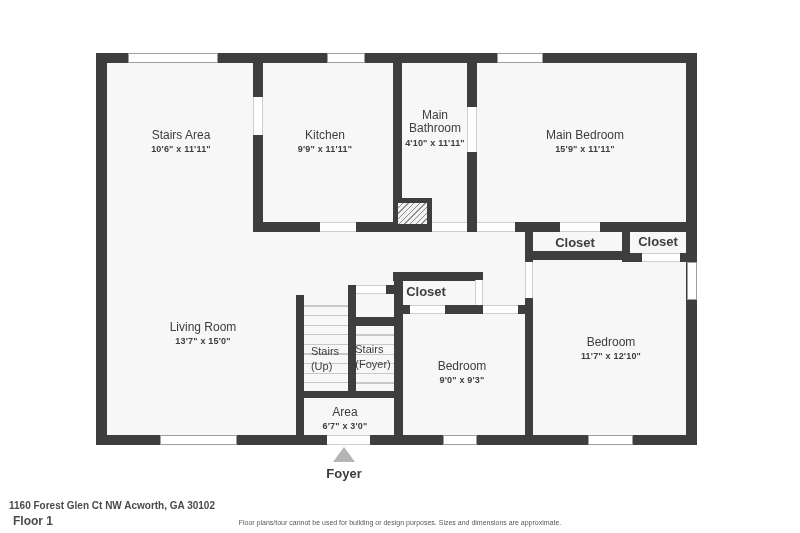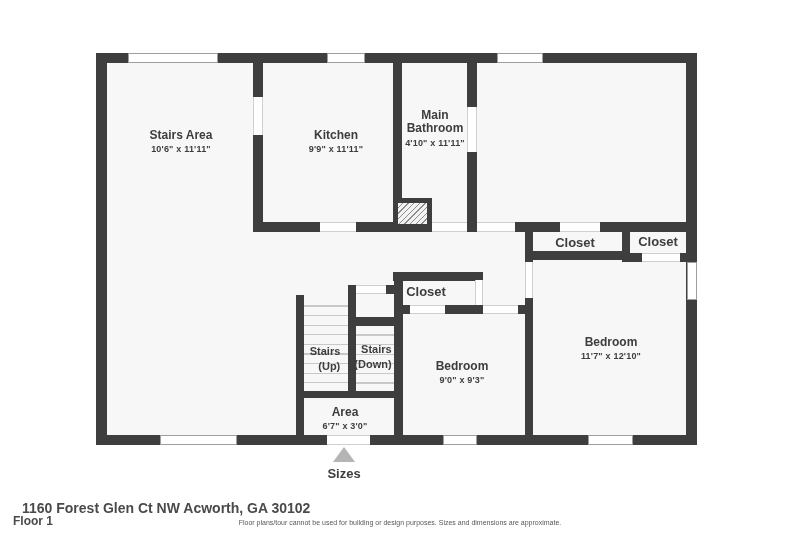--- a/index.html
+++ b/index.html
@@ -12,31 +12,31 @@
   .win  { position:absolute; background:#ffffff; border:1px solid #9e9e9e; box-sizing:border-box; }
   .door-h { position:absolute; background:#ffffff; border-top:1px solid #cfcfcf; border-bottom:1px solid #cfcfcf; box-sizing:border-box; }
   .door-v { position:absolute; background:#ffffff; border-left:1px solid #cfcfcf; border-right:1px solid #cfcfcf; box-sizing:border-box; }
   .treads { position:absolute; background:repeating-linear-gradient(to bottom, transparent 0px, transparent 8.4px, #c8c8c8 8.4px, #c8c8c8 9.6px); }
   .shower {
     position:absolute; left:398px; top:198px; width:34px; height:26px; box-sizing:border-box;
     border-top:5px solid #3e3e3e; border-right:5px solid #3e3e3e;
     background:repeating-linear-gradient(135deg, #f3f3f3 0px, #f3f3f3 3px, #8d8d8d 3px, #8d8d8d 4px);
   }
   .room-label { position:absolute; transform:translate(-50%,-50%); text-align:center; color:#3d3d3d; white-space:nowrap; }
-  .rname { font-size:12px; font-weight:bold; line-height:1.12; }
+  .rname { font-size:12px; font-weight:normal; line-height:1.12; }
   .rname.wrap { white-space:normal; max-width:62px; }
   .rdims { font-size:9px; font-weight:bold; margin-top:2px; letter-spacing:0.2px; }
   .small-label { position:absolute; transform:translate(-50%,-50%); font-size:13px; font-weight:bold; color:#3d3d3d; white-space:nowrap; }
-  .stairs-label { position:absolute; transform:translate(-50%,-50%); font-size:11px; font-weight:bold; color:#3d3d3d; text-align:right; line-height:1.35; white-space:nowrap; }
+  .stairs-label { position:absolute; transform:translate(-50%,-50%); font-size:11px; font-weight:normal; color:#3d3d3d; text-align:left; line-height:1.35; white-space:nowrap; }
   .entry-label { position:absolute; transform:translate(-50%,-50%); font-size:13px; font-weight:bold; color:#3d3d3d; }
   .entry-arrow {
     position:absolute; left:333px; top:447px; width:0; height:0;
     border-left:11px solid transparent; border-right:11px solid transparent; border-bottom:15px solid #b4b4b4;
   }
-  .addr { position:absolute; left:22px; top:500px; font-size:14px; font-weight:bold; color:#4a4a4a; }
+  .addr { position:absolute; left:9px; top:500px; font-size:10px; font-weight:bold; color:#4a4a4a; }
   .floor-tag { position:absolute; left:13px; top:514px; font-size:12px; font-weight:bold; color:#4a4a4a; }
   .disclaimer { position:absolute; left:400px; top:519px; transform:translateX(-50%); font-size:7px; color:#585858; white-space:nowrap; }
 </style>
 </head>
 <body>
 
 <div id="canvas">
 
   <div class="floor"></div>
 
@@ -87,27 +87,35 @@
   <div class="door-h" style="left:483px; top:305px; width:35px; height:9px;"></div>
   <div class="door-h" style="left:410px; top:305px; width:35px; height:9px;"></div>
   <div class="door-v" style="left:475px; top:280px; width:8px;  height:25px;"></div>
   <div class="door-h" style="left:356px; top:285px; width:30px; height:9px;"></div>
   <div class="door-h" style="left:327px; top:435px; width:43px; height:10px;"></div>
 
   <div class="room-label" style="left:181px; top:142px;">
     <div class="rname">Stairs Area</div>
     <div class="rdims">10'6" x 11'11"</div>
   </div>
-  <div class="room-label" style="left:336px; top:142px;">
+  <div class="room-label" style="left:325px; top:142px;">
     <div class="rname">Kitchen</div>
     <div class="rdims">9'9" x 11'11"</div>
   </div>
   <div class="room-label" style="left:435px; top:128px;">
     <div class="rname wrap">Main Bathroom</div>
     <div class="rdims">4'10" x 11'11"</div>
+  </div>
+  <div class="room-label" style="left:585px; top:142px;">
+    <div class="rname">Main Bedroom</div>
+    <div class="rdims">15'9" x 11'11"</div>
+  </div>
+  <div class="room-label" style="left:203px; top:334px;">
+    <div class="rname">Living Room</div>
+    <div class="rdims">13'7" x 15'0"</div>
   </div>
   <div class="room-label" style="left:462px; top:373px;">
     <div class="rname">Bedroom</div>
     <div class="rdims">9'0" x 9'3"</div>
   </div>
   <div class="room-label" style="left:611px; top:349px;">
     <div class="rname">Bedroom</div>
     <div class="rdims">11'7" x 12'10"</div>
   </div>
   <div class="room-label" style="left:345px; top:419px;">
@@ -118,23 +126,23 @@
   <div class="small-label" style="left:575px; top:242px;">Closet</div>
   <div class="small-label" style="left:658px; top:241px;">Closet</div>
   <div class="small-label" style="left:426px; top:291px;">Closet</div>
 
   <div class="stairs-label" style="left:325px; top:359px;">
     <div>Stairs</div>
     <div>(Up)</div>
   </div>
   <div class="stairs-label" style="left:373px; top:357px;">
     <div>Stairs</div>
-    <div>(Down)</div>
+    <div>(Foyer)</div>
   </div>
 
   <div class="entry-arrow"></div>
-  <div class="entry-label" style="left:344px; top:473px;">Sizes</div>
+  <div class="entry-label" style="left:344px; top:473px;">Foyer</div>
 
   <div class="addr">1160 Forest Glen Ct NW Acworth, GA 30102</div>
   <div class="floor-tag">Floor 1</div>
   <div class="disclaimer">Floor plans/tour cannot be used for building or design purposes. Sizes and dimensions are approximate.</div>
 
 </div>
 
 </body></html>

